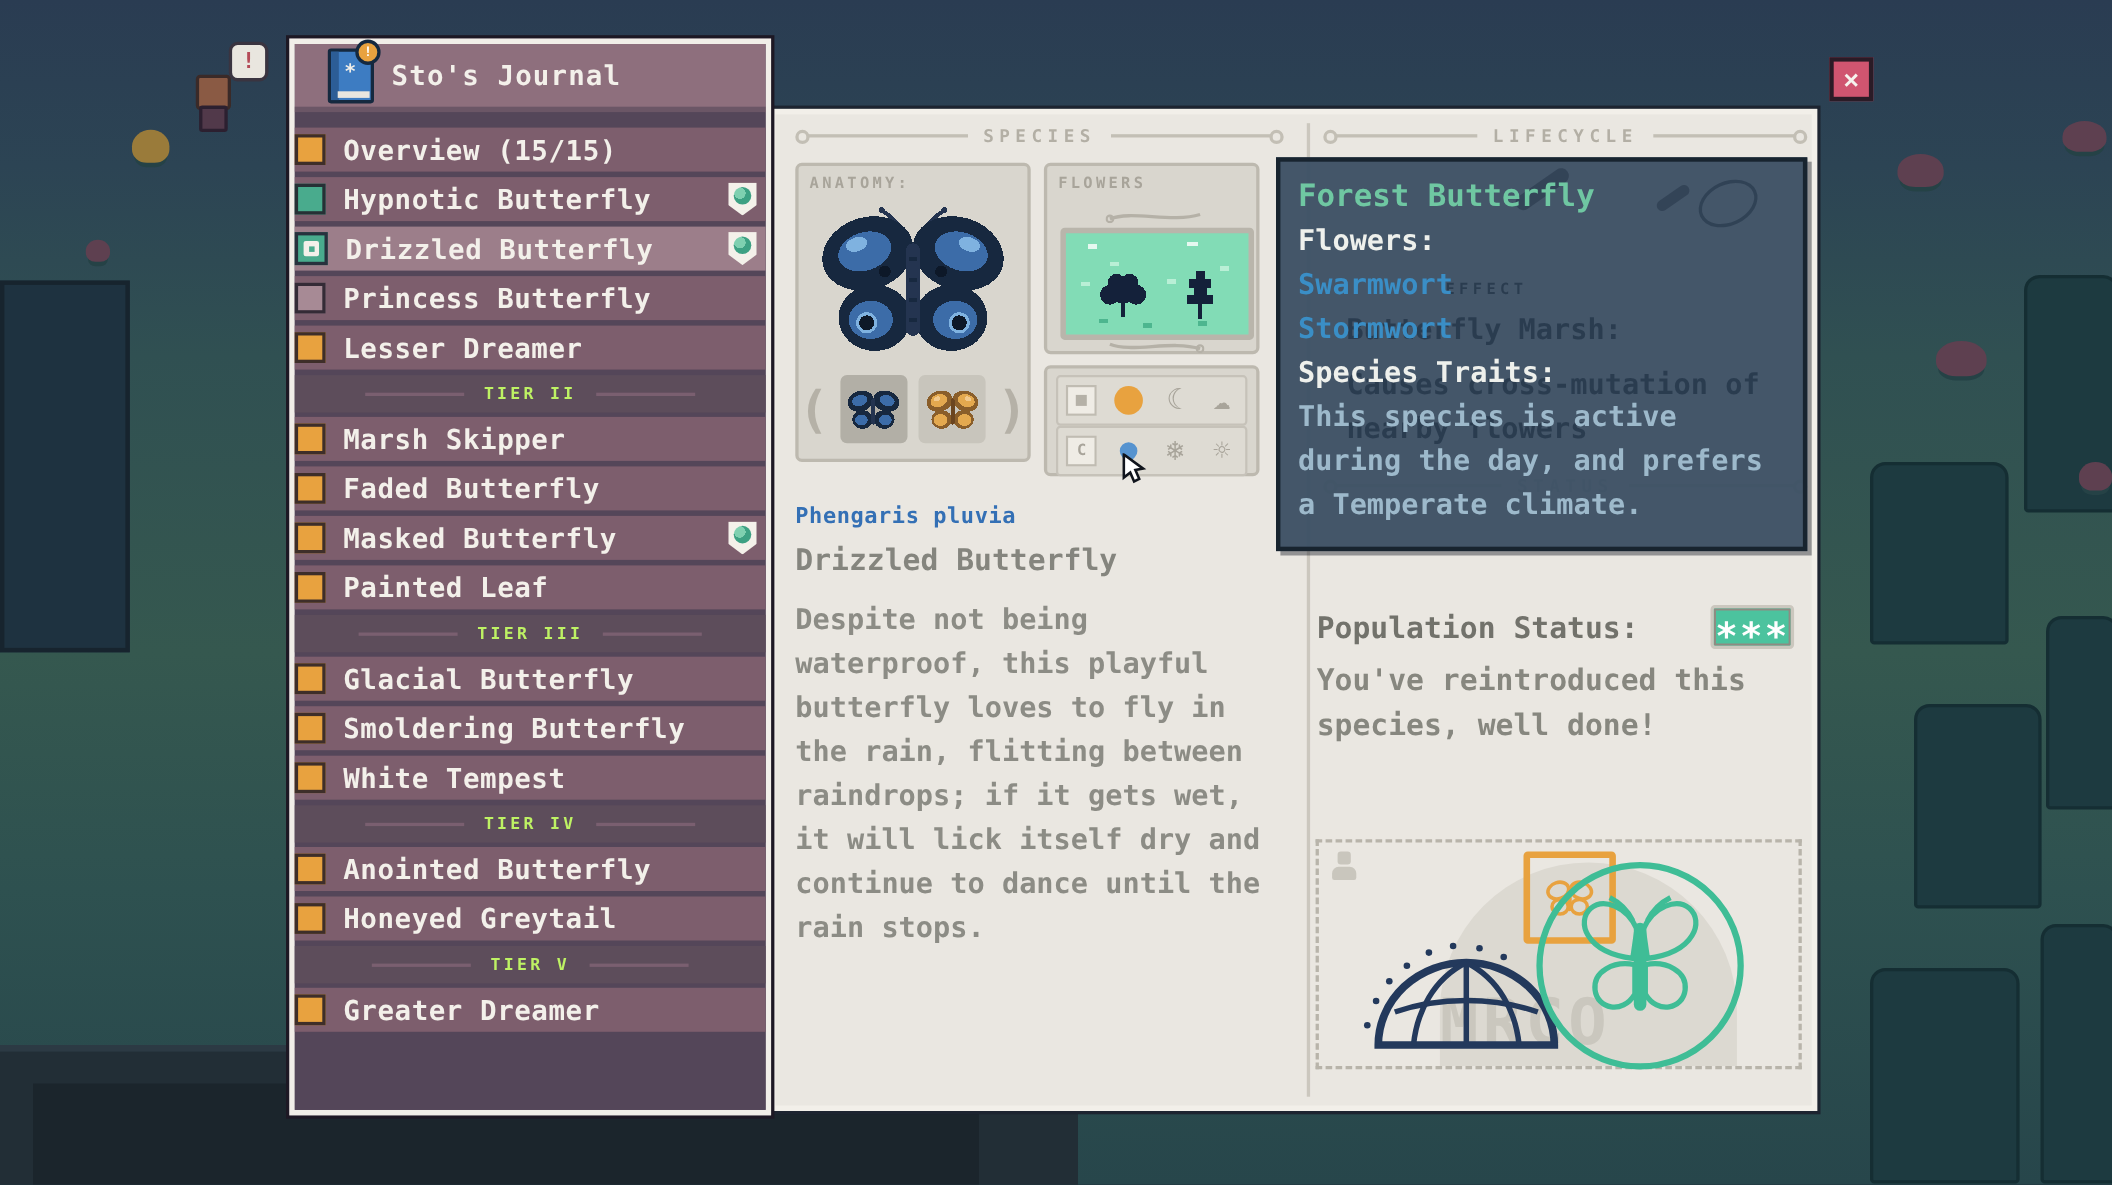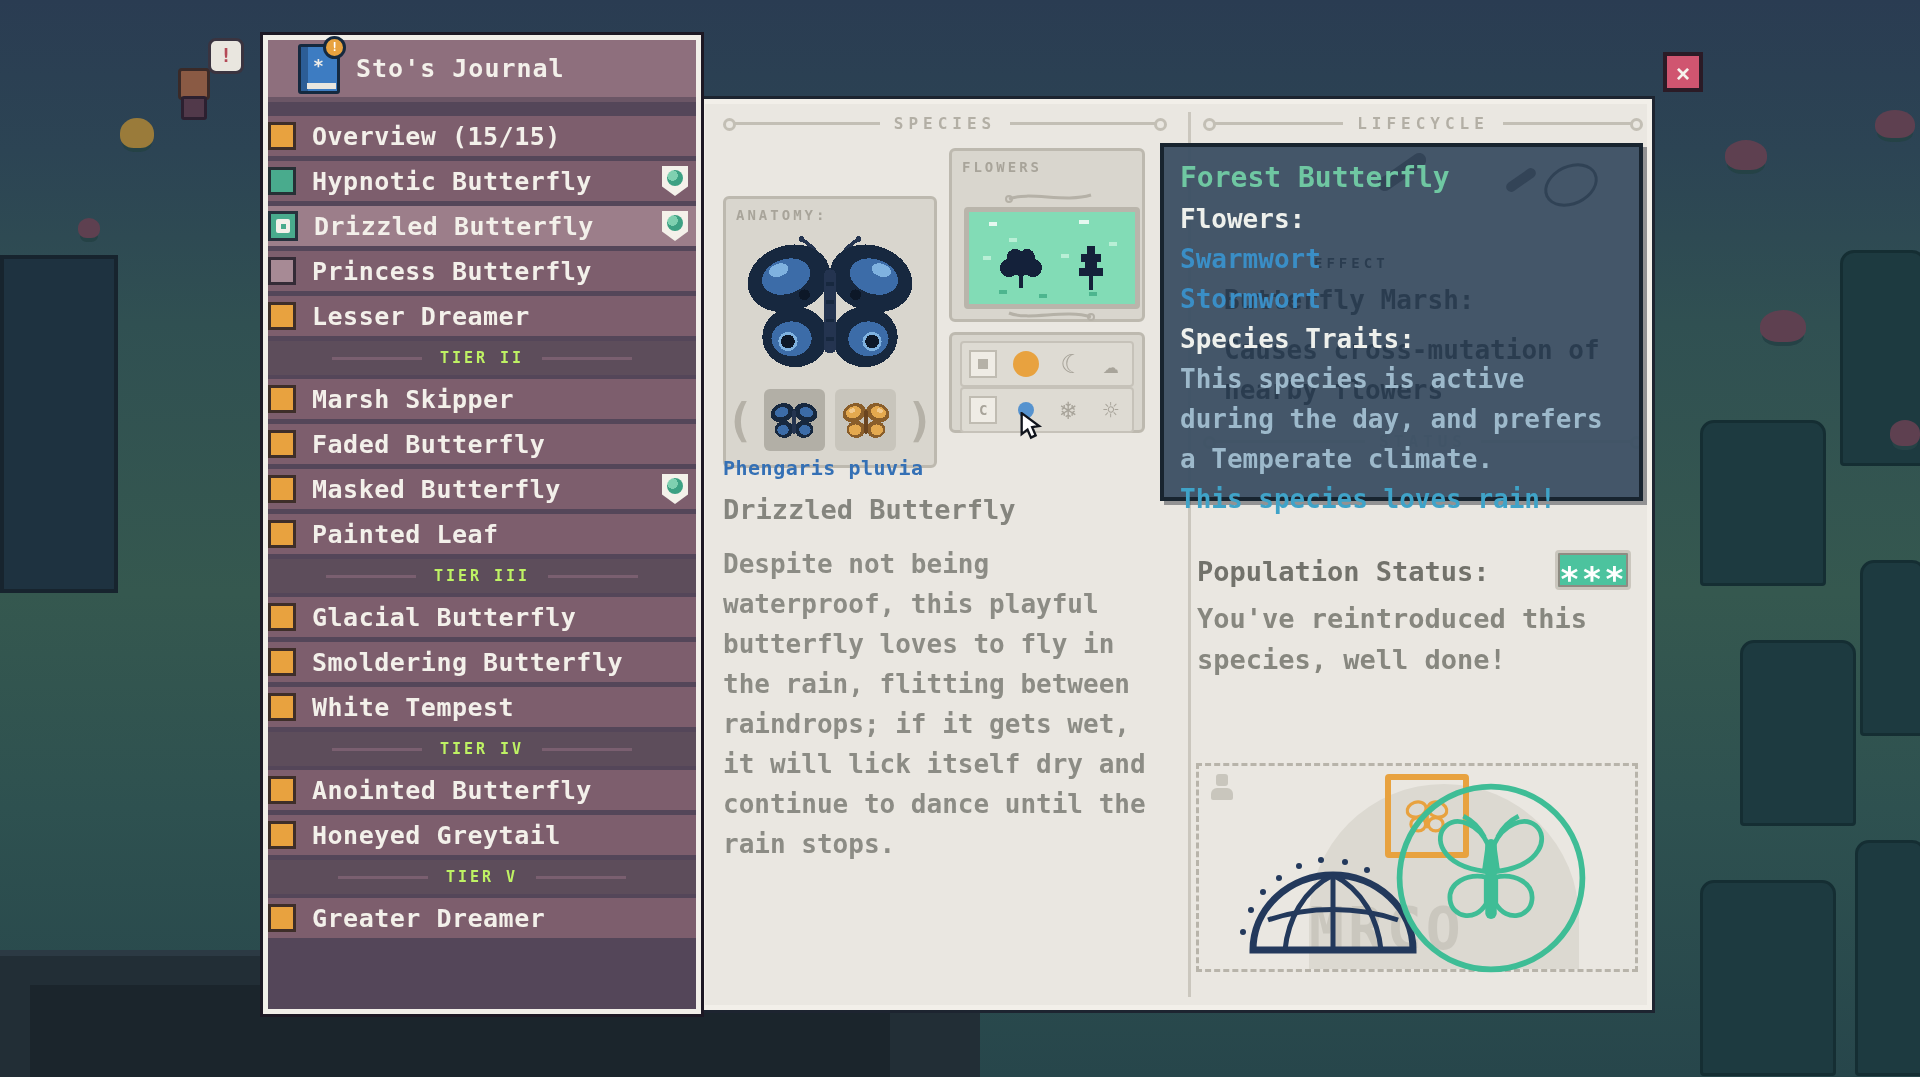--- a/index.html
+++ b/index.html
@@ -241,21 +241,21 @@
 
   <main class="panel">
     <div class="divider"></div>
 
     <div class="sec-hdr" style="left:20px;top:10px;width:440px;">
       <span class="ln l"></span>
         <span class="t">Species</span>
         <span class="ln r"></span>
     </div>
 
-    <div class="gbox" style="left:18px;top:44px;width:214px;height:272px;margin-top:48px;">
+    <div class="gbox" style="left:18px;top:44px;width:214px;height:272px;">
       <span class="inlab">Anatomy:</span>
       <svg width="186" height="150" viewBox="0 0 200 164" style="position:absolute;left:11px;top:30px;" shape-rendering="crispEdges">
         <path d="M97,52 C92,30 80,18 70,12" stroke="#243450" stroke-width="4" fill="none"></path>
         <path d="M103,52 C108,30 120,18 130,12" stroke="#243450" stroke-width="4" fill="none"></path>
         <circle cx="69" cy="11" r="3" fill="#243450"></circle>
           <circle cx="131" cy="11" r="3" fill="#243450"></circle>
         <ellipse cx="55" cy="54" rx="46" ry="36" fill="#17283f" transform="rotate(-18 55 54)"></ellipse>
         <ellipse cx="145" cy="54" rx="46" ry="36" fill="#17283f" transform="rotate(18 145 54)"></ellipse>
         <ellipse cx="52" cy="52" rx="27" ry="19" fill="#3c6ca8" transform="rotate(-18 52 52)"></ellipse>
         <ellipse cx="148" cy="52" rx="27" ry="19" fill="#3c6ca8" transform="rotate(18 148 52)"></ellipse>
@@ -402,21 +402,20 @@
         <span class="h2">Butterfly Marsh:</span>
         <span class="h3">Causes cross-mutation of</span>
         <span class="h4">nearby flowers</span>
       </div>
       <div class="tt-title">Forest Butterfly</div>
       <div class="tt-white">Flowers:</div>
       <div class="tt-link">Swarmwort</div>
       <div class="tt-link">Stormwort</div>
       <div class="tt-white">Species Traits:</div>
       <div class="tt-body">This species is active during the day, and prefers a Temperate climate.</div>
-      <div class="tt-rain">This species loves rain!</div>
     </div>
 
     <div class="sec-hdr" style="left:500px;top:328px;width:436px;">
       <span class="ln l"></span>
         <span class="t">Status</span>
         <span class="ln r"></span>
     </div>
     <div class="popline">Population Status:</div>
     <div class="starbadge">***</div>
     <div class="popmsg">You've reintroduced this species, well done!</div>

